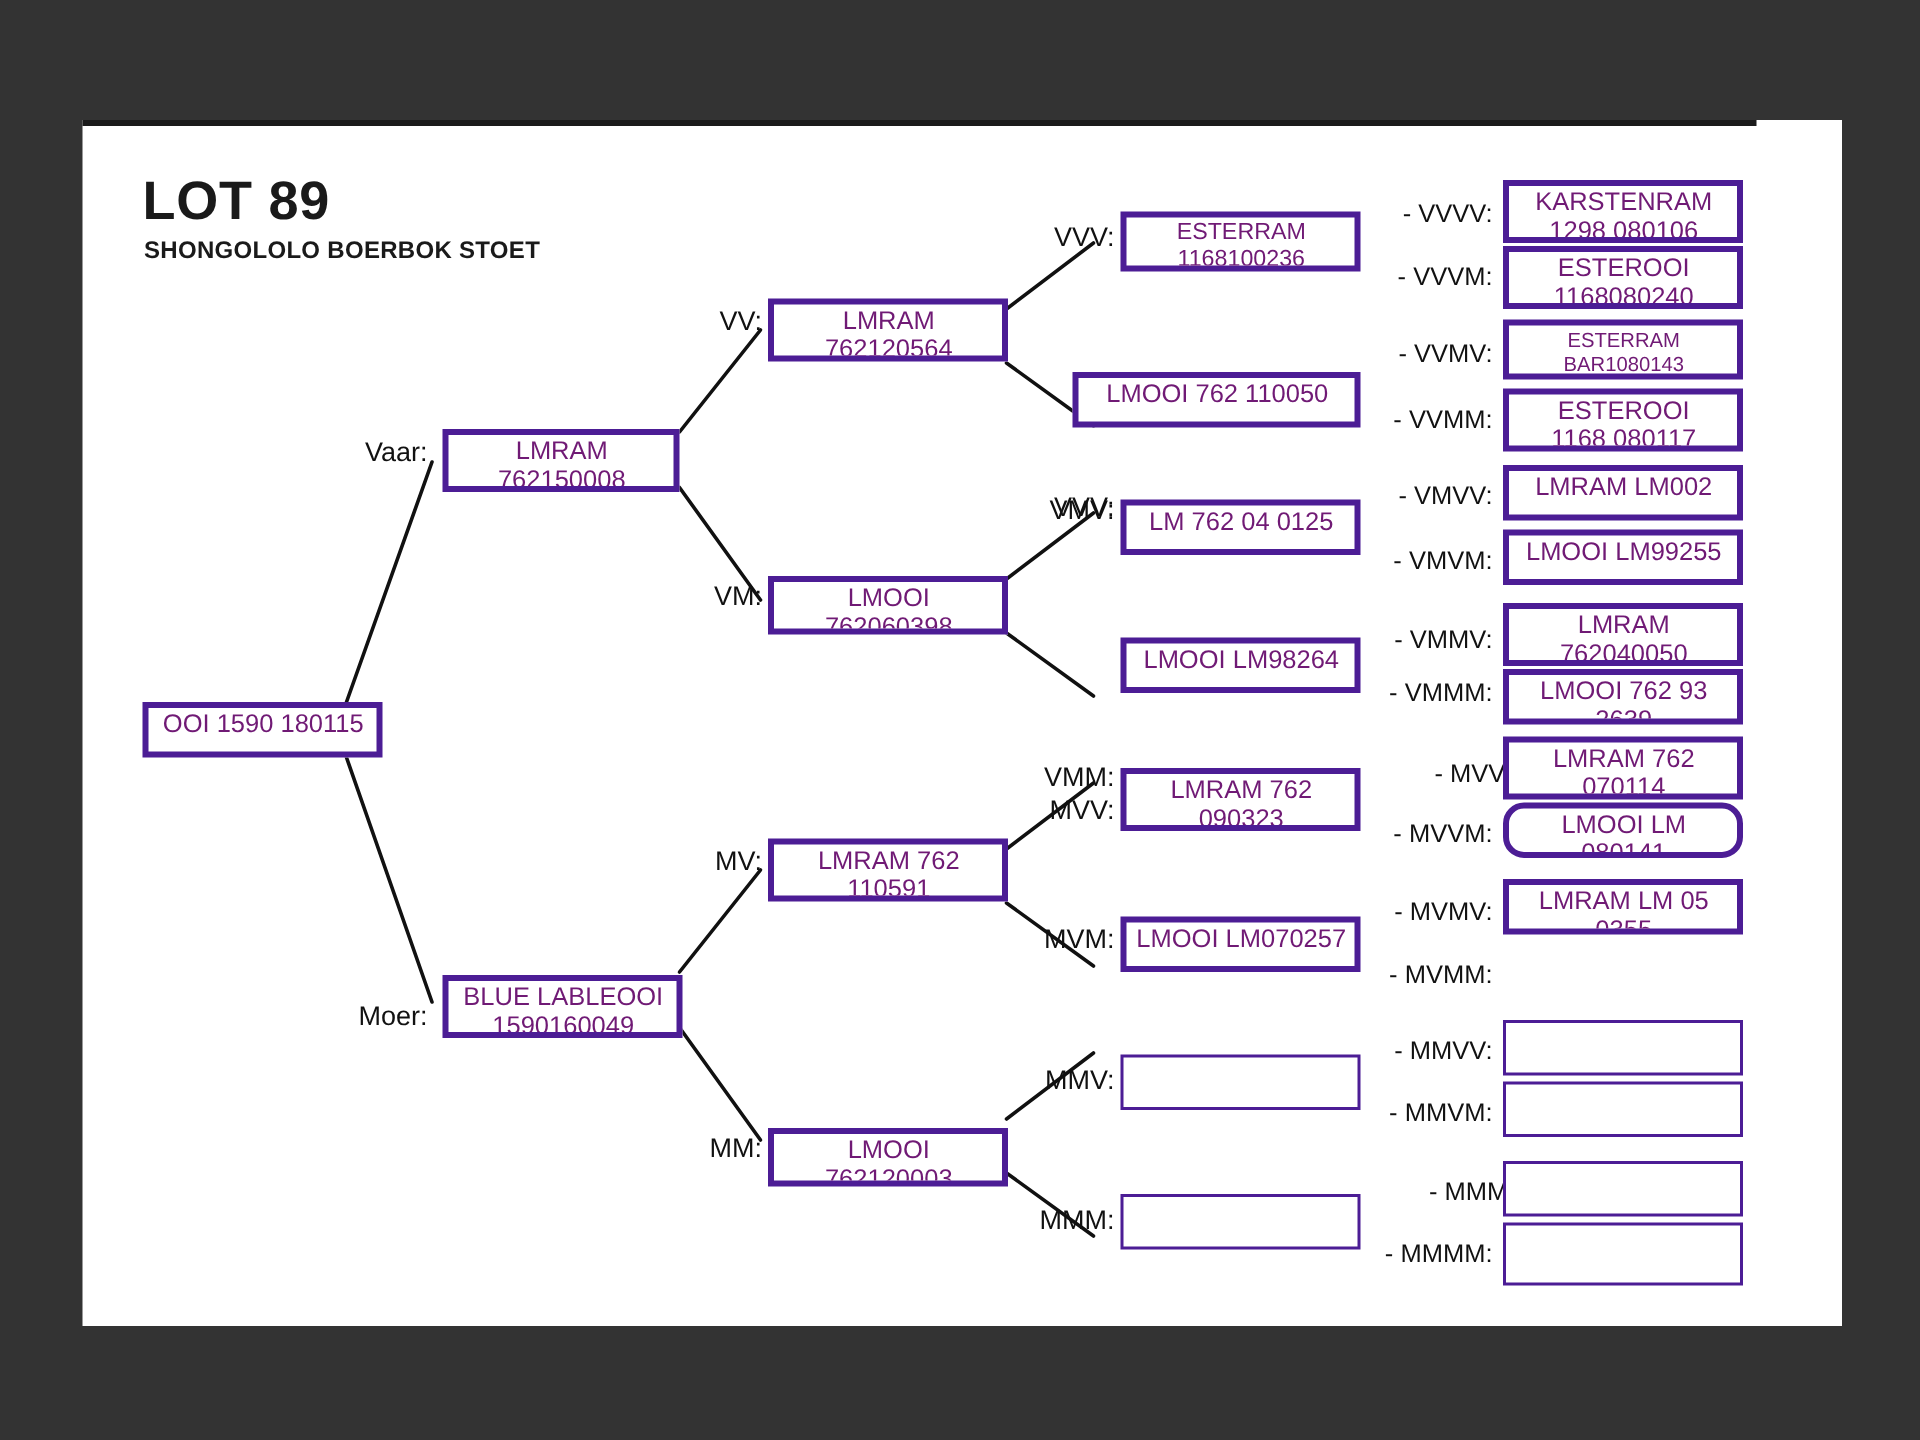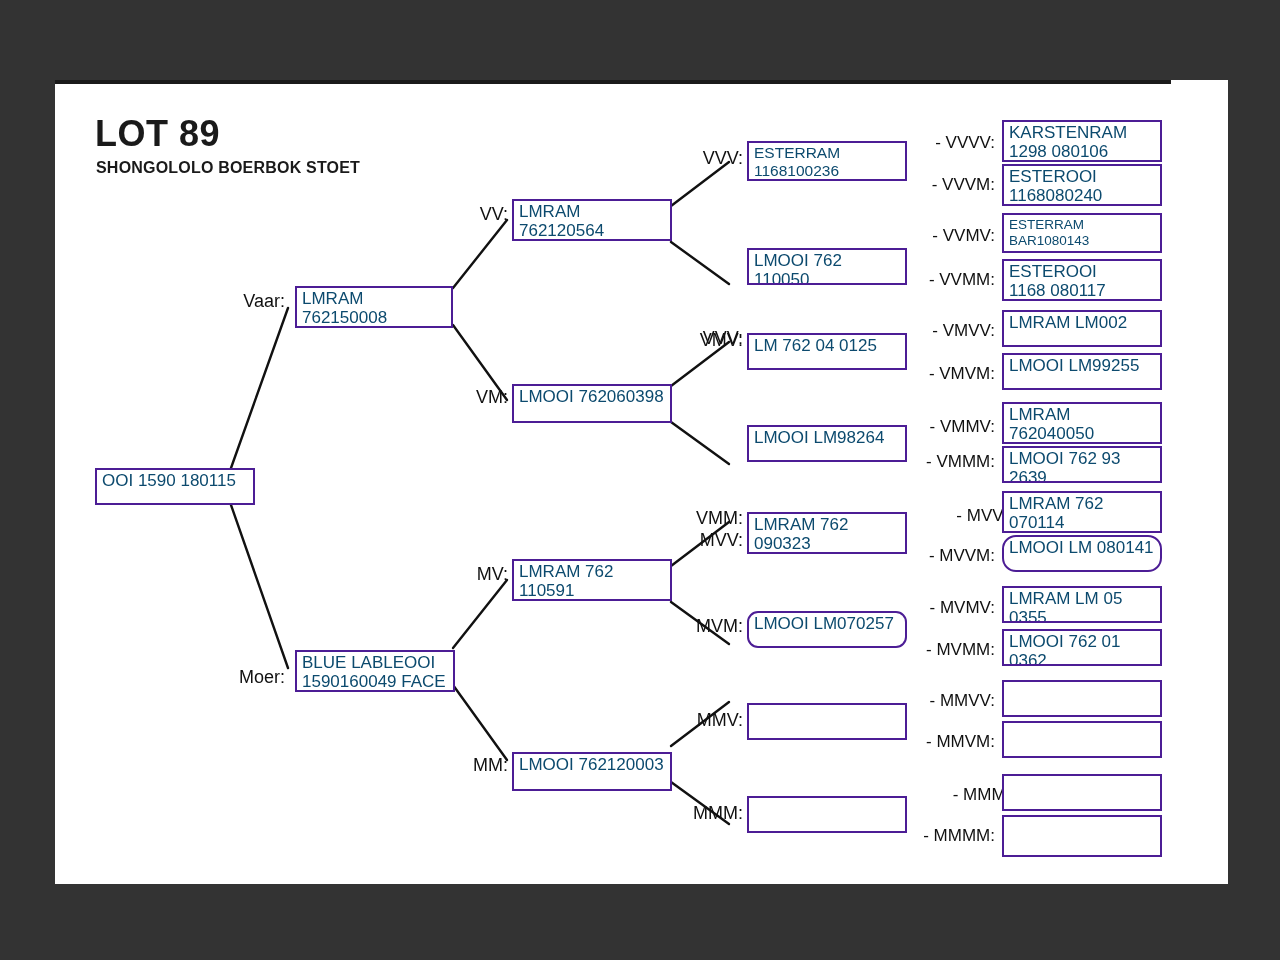--- a/index.html
+++ b/index.html
@@ -60,28 +60,29 @@
     position: absolute;
     left: 0;
     top: 0;
     width: 1173px;
     height: 804px;
     pointer-events: none;
   }
   .node {
     position: absolute;
     box-sizing: border-box;
-    border: 2px solid #4c1d95;
+    border: 4px solid #4c1d95;
     background: #ffffff;
     padding: 1px 4px 1px 5px;
     font-size: 17px;
     line-height: 19px;
-    color: #0c4a6e;
+    color: #701a75;
     white-space: pre-line;
     overflow: hidden;
+    text-align: center;
   }
   .node.small {
     font-size: 13.5px;
     line-height: 16px;
     padding-top: 2px;
   }
   .node.mid {
     font-size: 15.5px;
     line-height: 17.5px;
   }
@@ -158,34 +159,34 @@
 FACE</div>
 
     <div class="tag" style="left:407px; top:675px; width:46px;">MM:</div>
     <div class="node" style="left:457px; top:672px; width:160px; height:39px;">LMOOI 762120003</div>
 
     <div class="tag" style="left:633px; top:68px; width:55px;">VVV:</div>
     <div class="node mid" style="left:692px; top:61px; width:160px; height:40px;">ESTERRAM 1168100236
 YSTERVARK</div>
 
     <div class="tag" style="left:633px; top:248px; width:55px;">VVV:</div>
-    <div class="node" style="left:692px; top:168px; width:160px; height:37px;">LMOOI 762 110050</div>
+    <div class="node" style="left:660px; top:168px; width:192px; height:37px;">LMOOI 762 110050</div>
 
     <div class="tag" style="left:630px; top:250px; width:58px;">VMV:</div>
     <div class="node" style="left:692px; top:253px; width:160px; height:37px;">LM 762 04 0125</div>
 
     <div class="tag" style="left:627px; top:428px; width:61px;">VMM:</div>
     <div class="node" style="left:692px; top:345px; width:160px; height:37px;">LMOOI LM98264</div>
 
     <div class="tag" style="left:630px; top:450px; width:58px;">MVV:</div>
     <div class="node" style="left:692px; top:432px; width:160px; height:42px;">LMRAM 762 090323
 BEERTJIE</div>
 
     <div class="tag" style="left:627px; top:536px; width:61px;">MVM:</div>
-    <div class="node" style="left:692px; top:531px; width:160px; height:37px;border-radius:11px;">LMOOI LM070257</div>
+    <div class="node" style="left:692px; top:531px; width:160px; height:37px;">LMOOI LM070257</div>
 
     <div class="tag" style="left:627px; top:630px; width:61px;">MMV:</div>
     <div class="node empty" style="left:692px; top:623px; width:160px; height:37px;"></div>
 
     <div class="tag" style="left:623px; top:723px; width:65px;">MMM:</div>
     <div class="node empty" style="left:692px; top:716px; width:160px; height:37px;"></div>
 
     <div class="tag small" style="left:855px; top:53px; width:85px;">- VVVV:</div>
     <div class="node" style="left:947px; top:40px; width:160px; height:42px;">KARSTENRAM
 1298 080106</div>
@@ -219,21 +220,20 @@
     <div class="node" style="left:947px; top:411px; width:160px; height:42px;">LMRAM 762 070114
 GRILZZY</div>
 
     <div class="tag small" style="left:849px; top:466px; width:91px;">- MVVM:</div>
     <div class="node" style="left:947px; top:455px; width:160px; height:37px;border-radius:14px;">LMOOI LM 080141</div>
 
     <div class="tag small" style="left:849px; top:518px; width:91px;">- MVMV:</div>
     <div class="node" style="left:947px; top:506px; width:160px; height:37px;">LMRAM LM 05 0355</div>
 
     <div class="tag small" style="left:845px; top:560px; width:95px;">- MVMM:</div>
-    <div class="node" style="left:947px; top:549px; width:160px; height:37px;">LMOOI 762 01 0362</div>
 
     <div class="tag small" style="left:849px; top:611px; width:91px;">- MMVV:</div>
     <div class="node empty" style="left:947px; top:600px; width:160px; height:37px;"></div>
 
     <div class="tag small" style="left:845px; top:652px; width:95px;">- MMVM:</div>
     <div class="node empty" style="left:947px; top:641px; width:160px; height:37px;"></div>
 
     <div class="tag small" style="left:871px; top:705px; width:95px;">- MMMV:</div>
     <div class="node empty" style="left:947px; top:694px; width:160px; height:37px;"></div>
 

